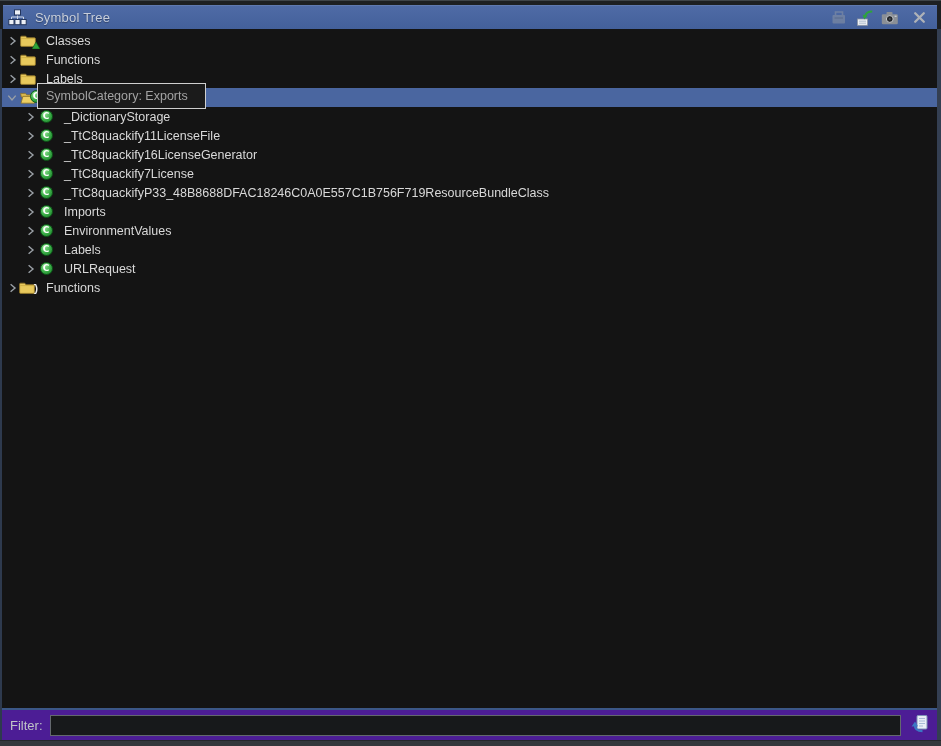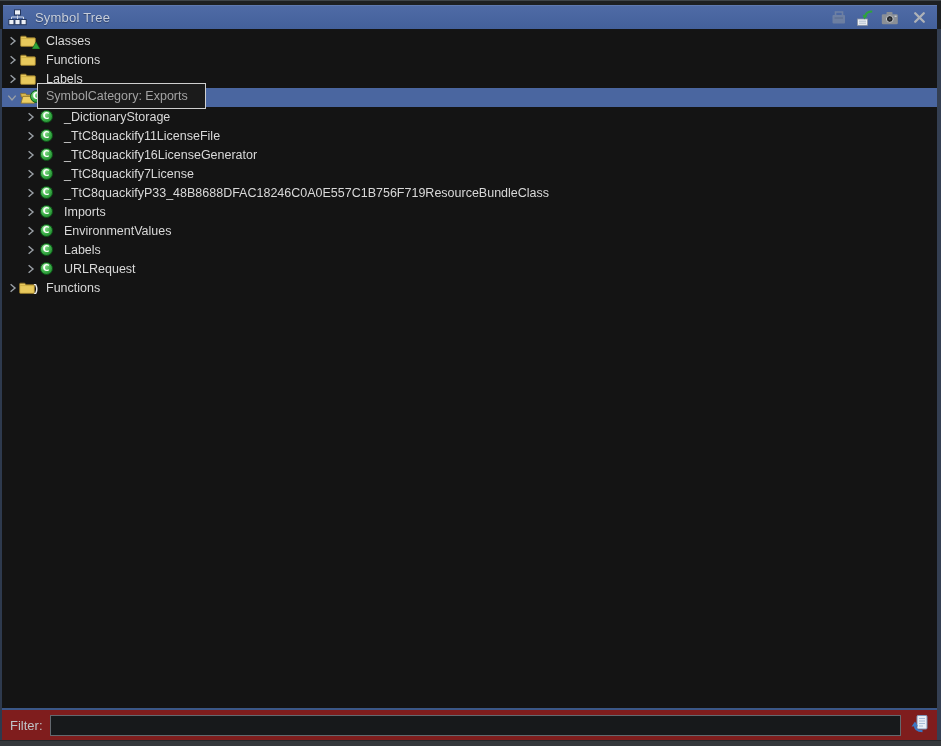--- a/index.html
+++ b/index.html
@@ -67,21 +67,21 @@
   .tooltip {
     position: absolute; left: 35px; top: 54px; width: 169px; height: 26px;
     background: #1b1b1b; border: 1px solid #cfcfcf;
     color: #a3a3a3; font-size: 12.5px;
     display: flex; align-items: center; padding-left: 8px; z-index: 10;
   }
 
   
   .filter-sep { height: 2px; background: #3b5787; }
   .filterbar {
-    height: 30px; background: #7f1d1d;
+    height: 30px; background: #4c1d95;
     display: flex; align-items: center; padding: 0 6px 0 8px;
   }
   .filter-label { color: #bfc3c7; font-size: 13px; margin-right: 7px; flex: none; }
   .filter-input {
     flex: 1; height: 21px; background: #17191b;
     border: 1px solid #63686e; color: #dcdcdc; font-size: 12.5px;
     padding: 0 5px; outline: none; font-family: "Liberation Sans", sans-serif;
   }
   .filter-opt-btn {
     width: 24px; height: 22px; margin-left: 6px; flex: none;

